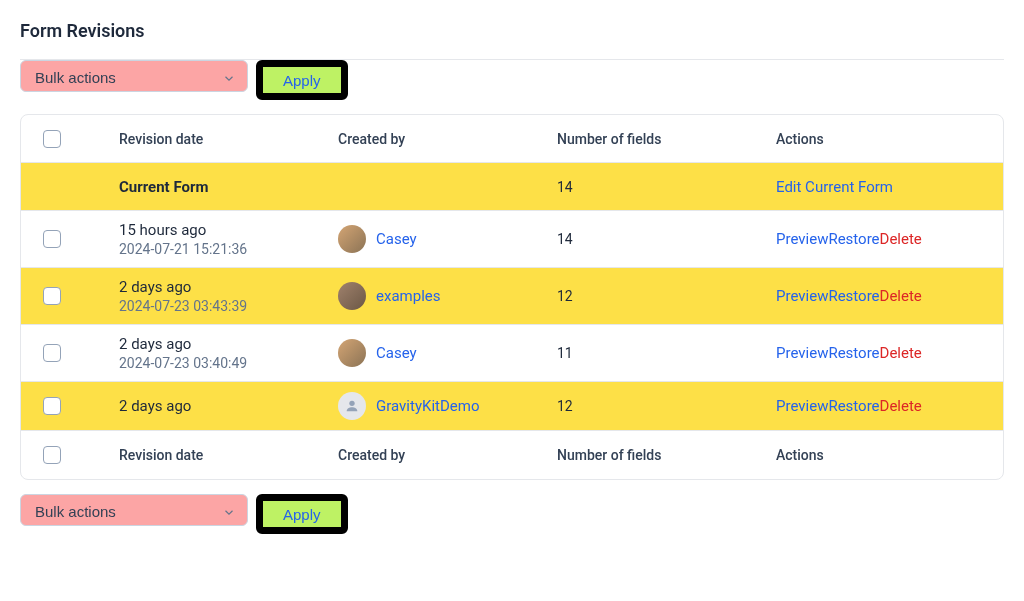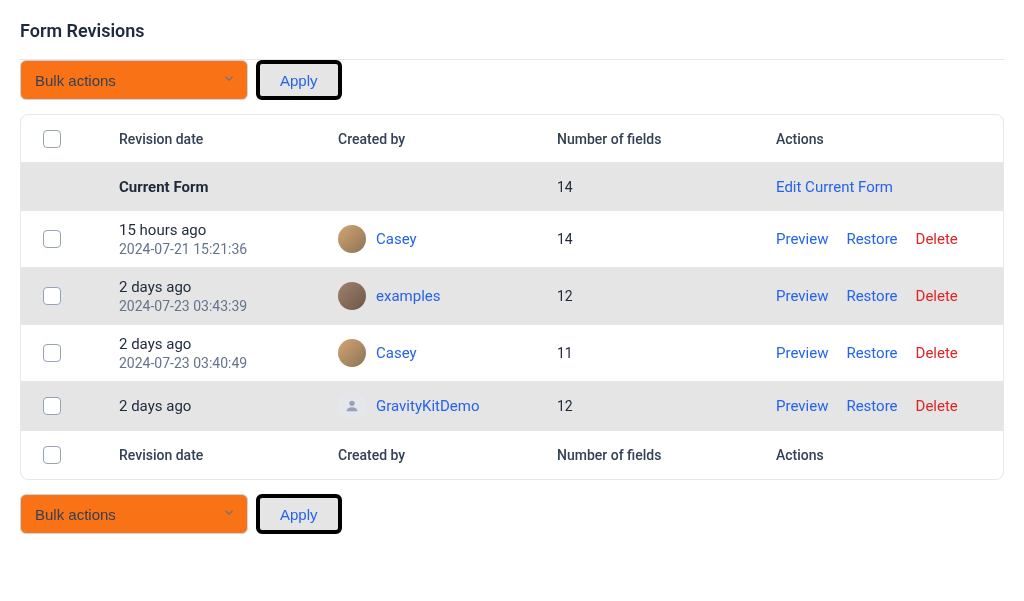--- a/index.html
+++ b/index.html
@@ -21,44 +21,44 @@
       display: flex;
       gap: 8px;
       margin-bottom: 14px;
     }
     .select-wrap {
       position: relative;
       width: 228px;
     }
     .bulk-select {
       width: 100%;
-      height: 40px;
+      height: 32px;
       padding: 8px 36px 8px 14px;
       border: 1px solid #cbd5e1;
       border-radius: 6px;
-      background: #f97316;
+      background: #fca5a5;
       font-size: 15px;
       color: #334155;
       appearance: none;
       cursor: pointer;
     }
     .select-chevron {
       position: absolute;
       right: 12px;
       top: 50%;
       transform: translateY(-50%);
       pointer-events: none;
       color: #64748b;
     }
     .apply-btn {
       height: 40px;
       padding: 0 20px;
-      border: 4px solid #000000;
+      border: 7px solid #000000;
       border-radius: 6px;
-      background: #e5e5e5;
+      background: #bef264;
       color: #2563eb;
       font-size: 15px;
       cursor: pointer;
     }
     .table {
       width: 100%;
       border: 1px solid #e5e7eb;
       border-radius: 8px;
       overflow: hidden;
       margin-bottom: 14px;
@@ -71,21 +71,21 @@
       min-height: 48px;
       padding: 10px 8px;
     }
     .trow:last-child { border-bottom: none; }
     .trow.head, .trow.foot {
       font-weight: 500;
       color: #334155;
       padding-top: 14px;
       padding-bottom: 14px;
     }
-    .trow.alt { background: #e5e5e5; }
+    .trow.alt { background: #fde047; }
     .checkcell {
       display: flex;
       justify-content: flex-start;
       padding-left: 14px;
     }
     .cbox {
       width: 18px;
       height: 18px;
       border: 1.5px solid #94a3b8;
       border-radius: 4px;
@@ -100,21 +100,21 @@
     .avatar {
       width: 28px; height: 28px; border-radius: 50%;
       display: inline-flex; align-items: center; justify-content: center;
       flex-shrink: 0;
     }
     .avatar.photo1 { background: linear-gradient(135deg,#d4a574,#8b7355); }
     .avatar.photo2 { background: linear-gradient(135deg,#a0826d,#6b5745); }
     .avatar.placeholder { background: #e5e7eb; color: #94a3b8; }
     .creator-link { color: #2563eb; text-decoration: none; cursor: pointer; font-size: 15px; }
     .edit-link { color: #2563eb; cursor: pointer; font-size: 15px; }
-    .actions { display: flex; gap: 18px; }
+    .actions { display: flex; }
     .act { color: #2563eb; cursor: pointer; font-size: 15px; }
     .act.danger { color: #dc2626; }
     .bulk-row.bottom { margin-top: 0; margin-bottom: 0; }
   </style>
 </head>
 <body>
 
 <h1 class="page-title">Form Revisions</h1>
 
 <div class="bulk-row">

